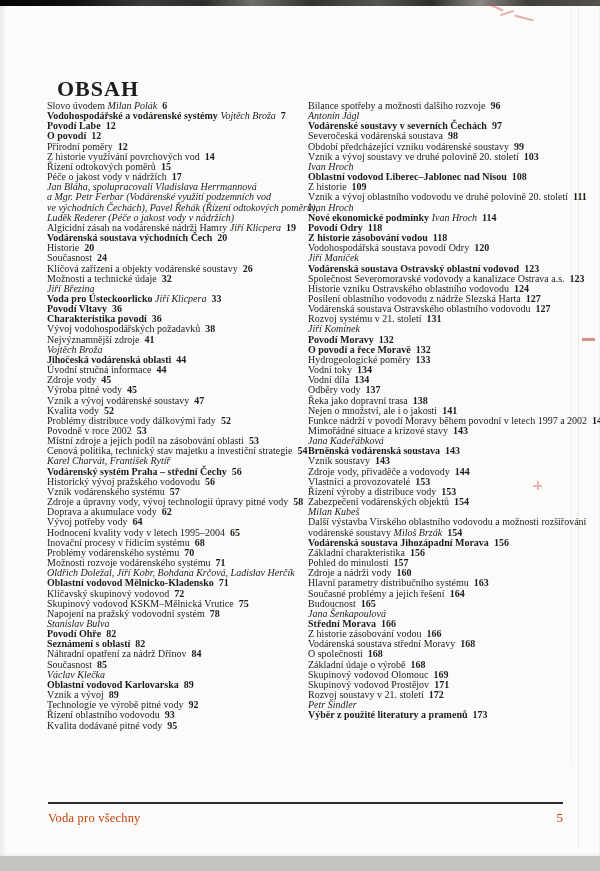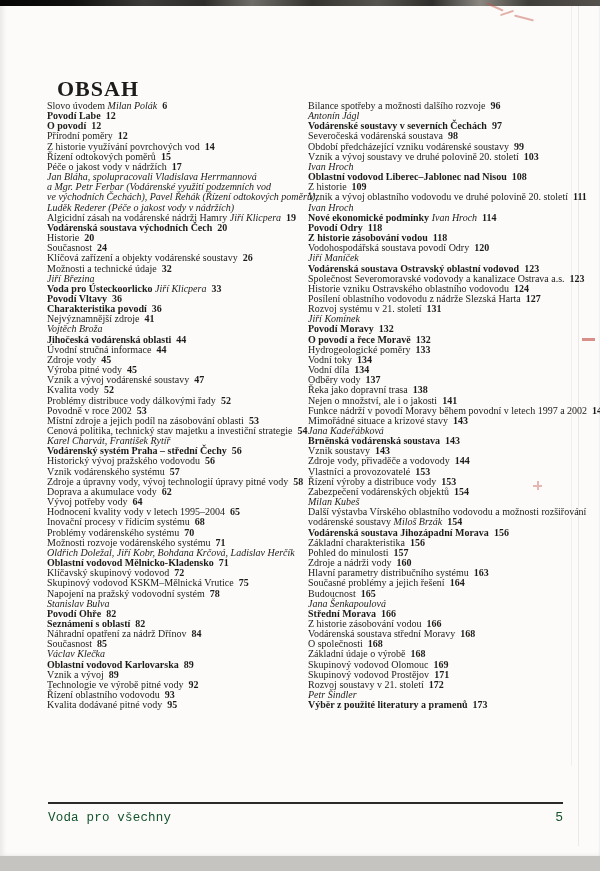--- a/index.html
+++ b/index.html
@@ -35,22 +35,22 @@
   .line{white-space:nowrap;}
   .line.gap{margin-top:0;}
   .s-r{font-style:normal;font-weight:400;}
   .s-b{font-style:normal;font-weight:700;}
   .s-i{font-style:italic;font-weight:400;}
   .pg{font-weight:700;margin-left:5px;}
 
   .footer-rule{position:absolute;left:48px;top:802px;width:515px;height:2px;background:#2b2a28;}
   .footer{
     position:absolute;left:48px;top:810px;width:515px;
-    font-family:Liberation Mono, monospace;
-    color:#14532d;display:flex;justify-content:space-between;align-items:baseline;
+    font-family:Liberation Serif, serif;
+    color:#c2410c;display:flex;justify-content:space-between;align-items:baseline;
   }
   .footer .book{font-size:12.5px;letter-spacing:.2px;}
   .footer .num{font-size:13px;}
 
   
   .mark{position:absolute;pointer-events:none;}
   .mark-scribble{left:484px;top:4px;width:56px;height:22px;opacity:.45;}
   .mark-scribble .st{position:absolute;background:var(--red,#c4544a);border-radius:2px;}
   .st1{left:2px;top:2px;width:18px;height:2px;transform:rotate(24deg);}
   .st2{left:16px;top:8px;width:14px;height:2px;transform:rotate(-18deg);}
@@ -74,40 +74,42 @@
       <span class="st st2"></span>
       <span class="st st3"></span>
   </div>
   <div class="mark mark-dash"></div>
   <div class="mark mark-cross"></div>
 
   <h1 class="page-title">OBSAH</h1>
 
   <div class="toc-col col-left" id="col-0">
       <div class="line"><span class="s-r">Slovo úvodem </span><span class="s-i">Milan Polák</span><span class="pg">6</span></div>
+      <div class="line"><span class="s-b">Vodohospodářské a vodárenské systémy </span><span class="s-i">Vojtěch Broža</span><span class="pg">7</span></div>
       <div class="line gap"><span class="s-b">Povodí Labe</span><span class="pg">12</span></div>
       <div class="line"><span class="s-b">O povodí</span><span class="pg">12</span></div>
       <div class="line"><span class="s-r">Přírodní poměry</span><span class="pg">12</span></div>
       <div class="line"><span class="s-r">Z historie využívání povrchových vod</span><span class="pg">14</span></div>
       <div class="line"><span class="s-r">Řízení odtokových poměrů</span><span class="pg">15</span></div>
       <div class="line"><span class="s-r">Péče o jakost vody v nádržích</span><span class="pg">17</span></div>
       <div class="line"><span class="s-i">Jan Bláha, spolupracovali Vladislava Herrmannová</span></div>
       <div class="line"><span class="s-i">a Mgr. Petr Ferbar (Vodárenské využití podzemních vod</span></div>
       <div class="line"><span class="s-i">ve východních Čechách), Pavel Řehák (Řízení odtokových poměrů),</span></div>
       <div class="line"><span class="s-i">Luděk Rederer (Péče o jakost vody v nádržích)</span></div>
       <div class="line"><span class="s-r">Algicidní zásah na vodárenské nádrži Hamry </span><span class="s-i">Jiří Klicpera</span><span class="pg">19</span></div>
       <div class="line"><span class="s-b">Vodárenská soustava východních Čech</span><span class="pg">20</span></div>
       <div class="line"><span class="s-r">Historie</span><span class="pg">20</span></div>
       <div class="line"><span class="s-r">Současnost</span><span class="pg">24</span></div>
       <div class="line"><span class="s-r">Klíčová zařízení a objekty vodárenské soustavy</span><span class="pg">26</span></div>
       <div class="line"><span class="s-r">Možnosti a technické údaje</span><span class="pg">32</span></div>
       <div class="line"><span class="s-i">Jiří Březina</span></div>
       <div class="line"><span class="s-b">Voda pro Ústeckoorlicko </span><span class="s-i">Jiří Klicpera</span><span class="pg">33</span></div>
       <div class="line gap"><span class="s-b">Povodí Vltavy</span><span class="pg">36</span></div>
       <div class="line"><span class="s-b">Charakteristika povodí</span><span class="pg">36</span></div>
+      <div class="line"><span class="s-r">Vývoj vodohospodářských požadavků</span><span class="pg">38</span></div>
       <div class="line"><span class="s-r">Nejvýznamnější zdroje</span><span class="pg">41</span></div>
       <div class="line"><span class="s-i">Vojtěch Broža</span></div>
       <div class="line"><span class="s-b">Jihočeská vodárenská oblasti</span><span class="pg">44</span></div>
       <div class="line"><span class="s-r">Úvodní stručná informace</span><span class="pg">44</span></div>
       <div class="line"><span class="s-r">Zdroje vody</span><span class="pg">45</span></div>
       <div class="line"><span class="s-r">Výroba pitné vody</span><span class="pg">45</span></div>
       <div class="line"><span class="s-r">Vznik a vývoj vodárenské soustavy</span><span class="pg">47</span></div>
       <div class="line"><span class="s-r">Kvalita vody</span><span class="pg">52</span></div>
       <div class="line"><span class="s-r">Problémy distribuce vody dálkovými řady</span><span class="pg">52</span></div>
       <div class="line"><span class="s-r">Povodně v roce 2002</span><span class="pg">53</span></div>
@@ -155,20 +157,21 @@
       <div class="line"><span class="s-i">Ivan Hroch</span></div>
       <div class="line"><span class="s-b">Nové ekonomické podmínky </span><span class="s-i">Ivan Hroch</span><span class="pg">114</span></div>
       <div class="line gap"><span class="s-b">Povodí Odry</span><span class="pg">118</span></div>
       <div class="line"><span class="s-b">Z historie zásobování vodou</span><span class="pg">118</span></div>
       <div class="line"><span class="s-r">Vodohospodářská soustava povodí Odry</span><span class="pg">120</span></div>
       <div class="line"><span class="s-i">Jiří Maníček</span></div>
       <div class="line"><span class="s-b">Vodárenská soustava Ostravský oblastní vodovod</span><span class="pg">123</span></div>
       <div class="line"><span class="s-r">Společnost Severomoravské vodovody a kanalizace Ostrava a.s.</span><span class="pg">123</span></div>
       <div class="line"><span class="s-r">Historie vzniku Ostravského oblastního vodovodu</span><span class="pg">124</span></div>
       <div class="line"><span class="s-r">Posílení oblastního vodovodu z nádrže Slezská Harta</span><span class="pg">127</span></div>
+      <div class="line"><span class="s-r">Vodárenská soustava Ostravského oblastního vodovodu</span><span class="pg">127</span></div>
       <div class="line"><span class="s-r">Rozvoj systému v 21. století</span><span class="pg">131</span></div>
       <div class="line"><span class="s-i">Jiří Komínek</span></div>
       <div class="line gap"><span class="s-b">Povodí Moravy</span><span class="pg">132</span></div>
       <div class="line"><span class="s-b">O povodí a řece Moravě</span><span class="pg">132</span></div>
       <div class="line"><span class="s-r">Hydrogeologické poměry</span><span class="pg">133</span></div>
       <div class="line"><span class="s-r">Vodní toky</span><span class="pg">134</span></div>
       <div class="line"><span class="s-r">Vodní díla</span><span class="pg">134</span></div>
       <div class="line"><span class="s-r">Odběry vody</span><span class="pg">137</span></div>
       <div class="line"><span class="s-r">Řeka jako dopravní trasa</span><span class="pg">138</span></div>
       <div class="line"><span class="s-r">Nejen o množství, ale i o jakosti</span><span class="pg">141</span></div>

